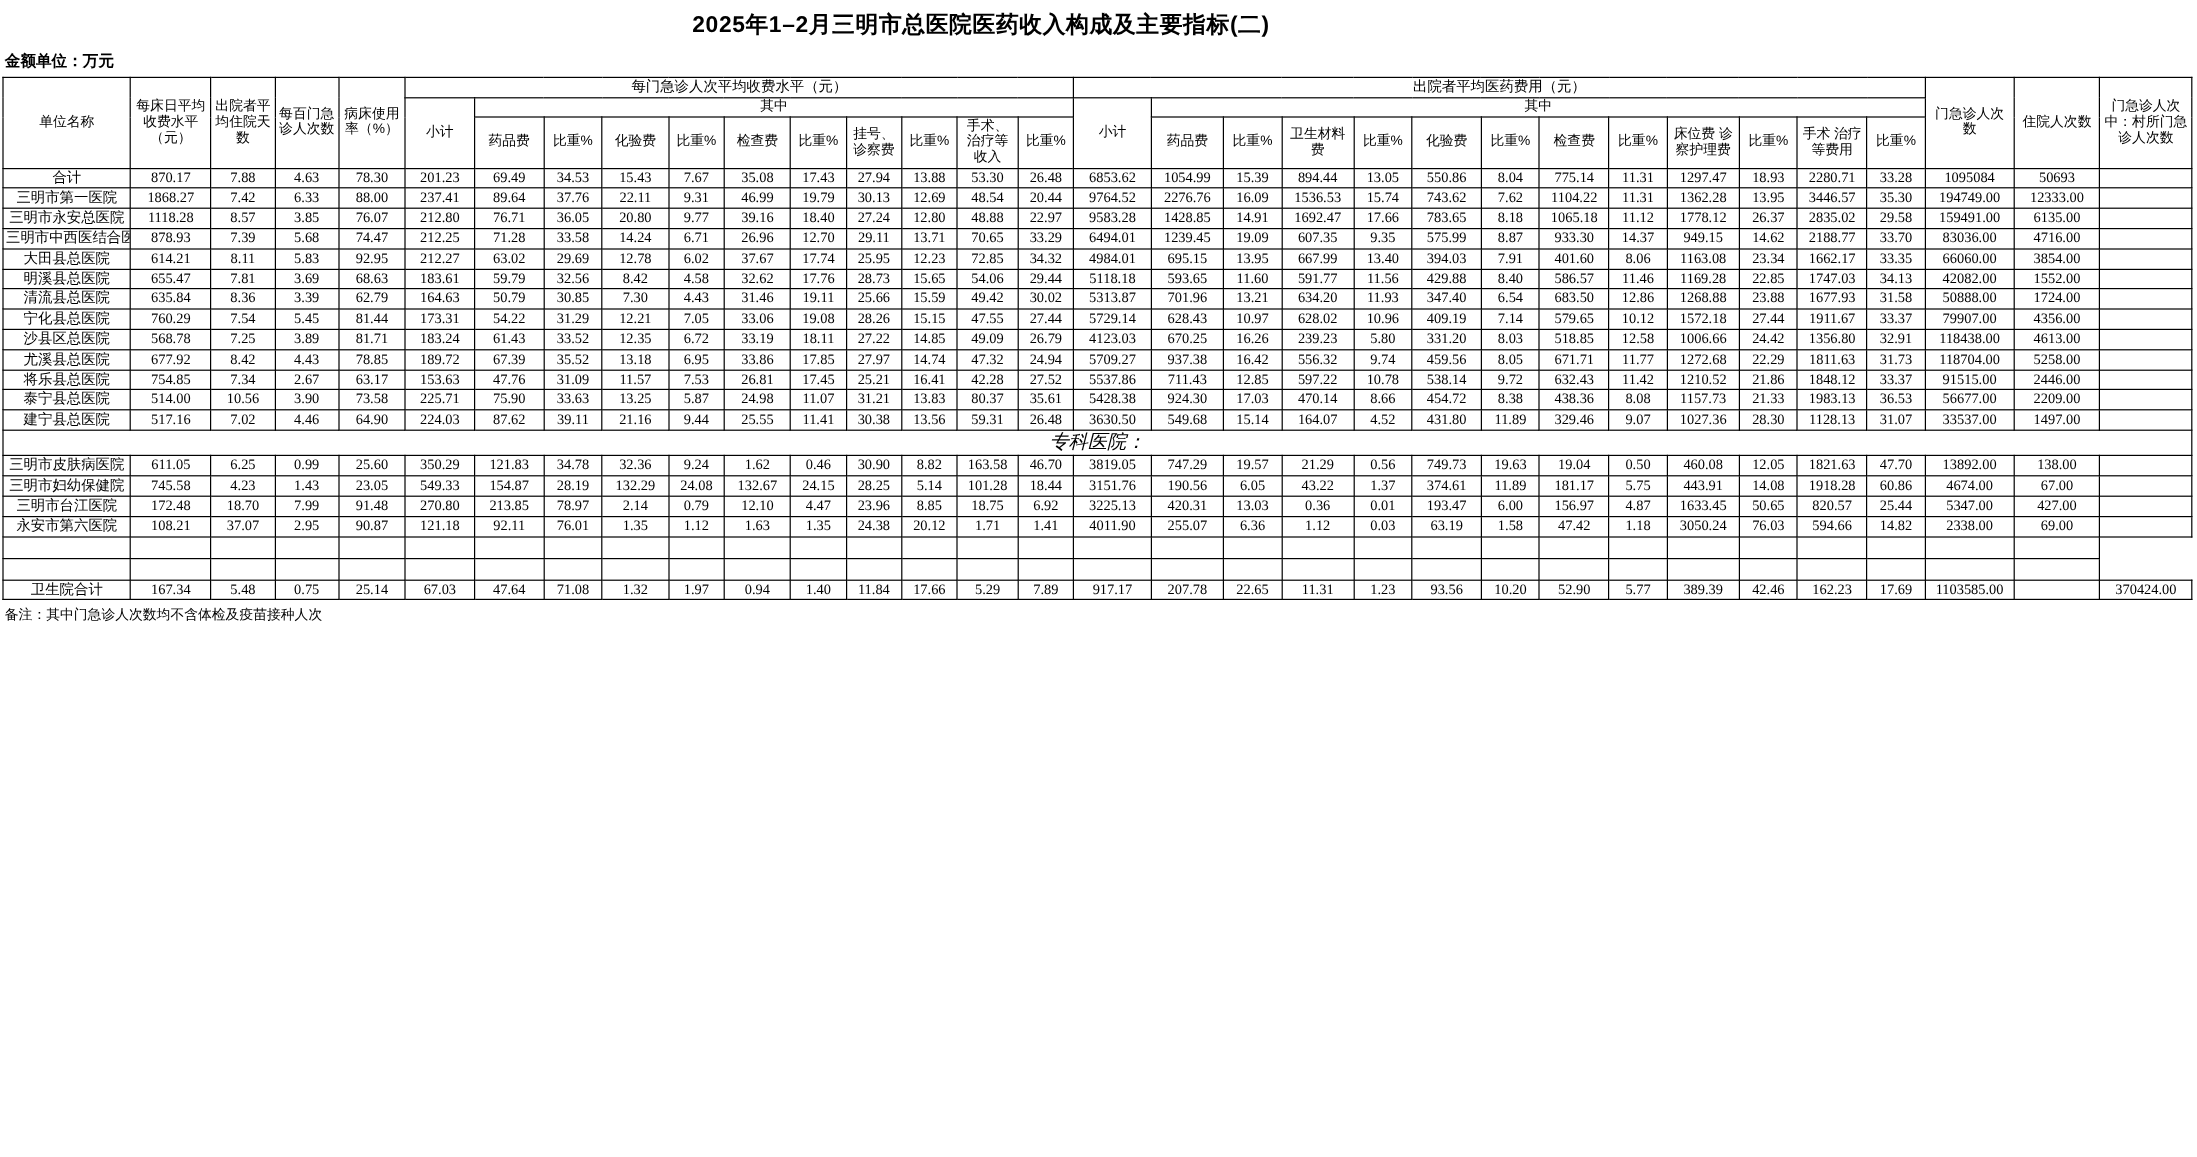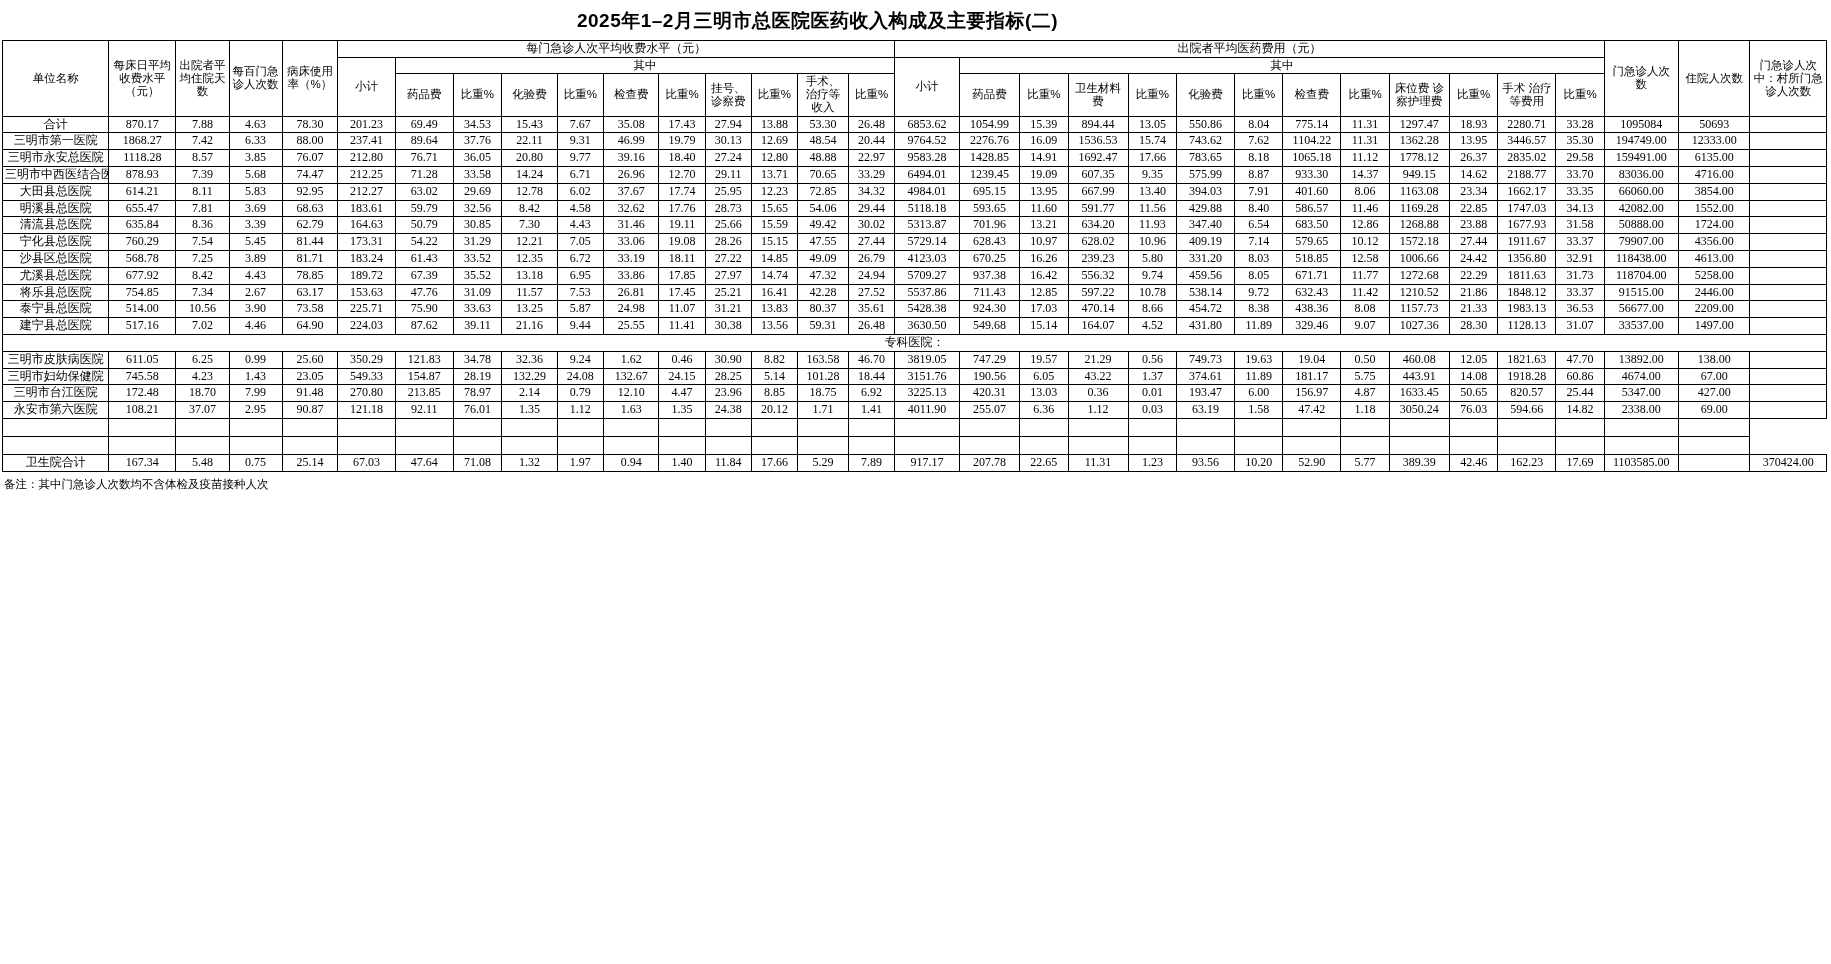--- a/index.html
+++ b/index.html
@@ -51,36 +51,38 @@
   td.num{
     text-align:right;
     padding-right:6px;
     font-family:"Liberation Serif", serif;
     font-size:12px;
   }
   tr.total td.name, tr.total td.num{font-weight:normal;}
   td.sect{
     text-align:left;
     padding-left:4px;
-    font-size:12px;
+    font-size:16px;
+    font-style:italic;
   }
   tr.blank td{height:15px;}
   .note{
     font-family:Liberation Mono, monospace;
     font-size:11.5px;
     padding:5px 0 0 4px;
   }
   .grp{font-size:12px;}
 </style>
 </head>
 <body>
 
 <div class="page">
 
   <div class="title">2025年1–2月三明市总医院医药收入构成及主要指标(二)</div>
+  <div class="unit">金额单位：万元</div>
 
   <table class="main">
     <colgroup>
       <col style="width:92px">
       <col style="width:58px">
         <col style="width:46px">
         <col style="width:46px">
         <col style="width:48px">
       <col style="width:50px">
         <col style="width:50px">

